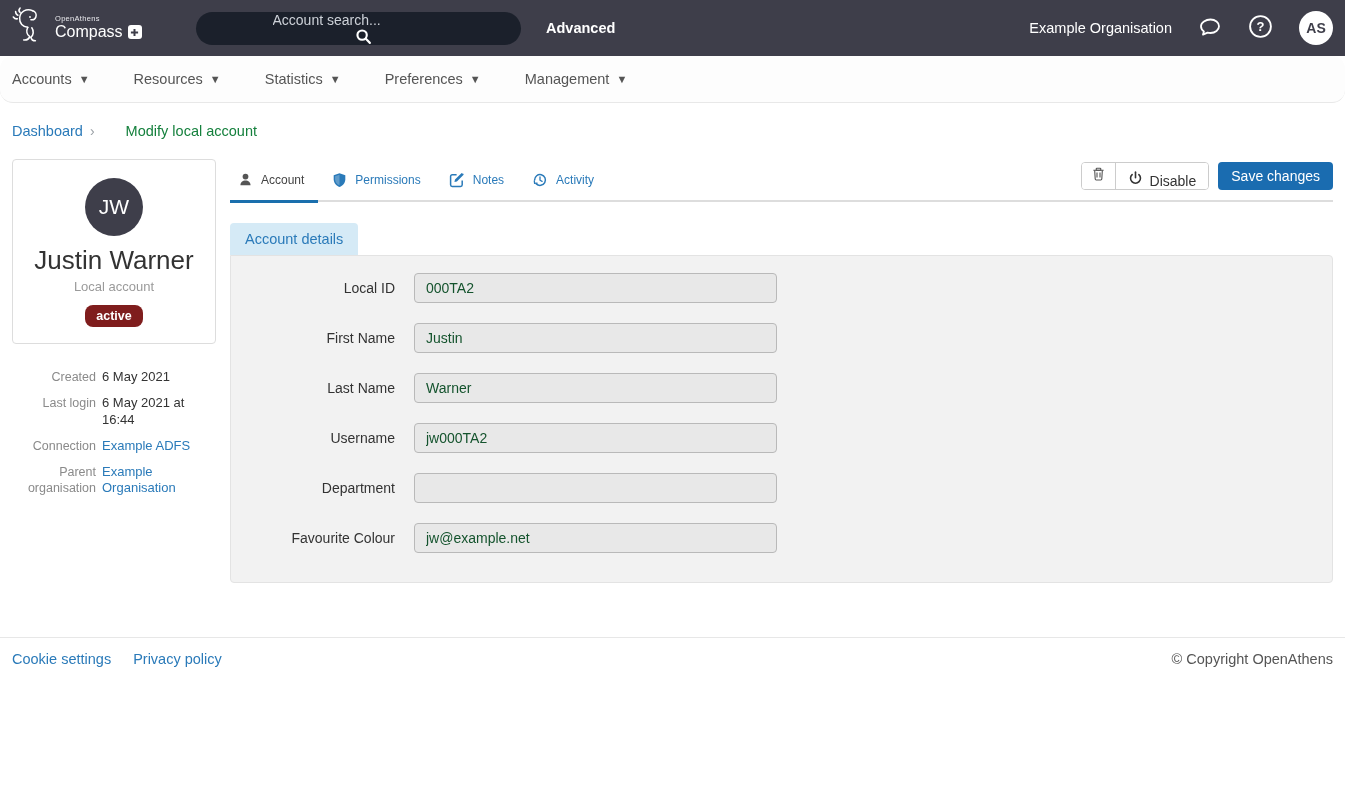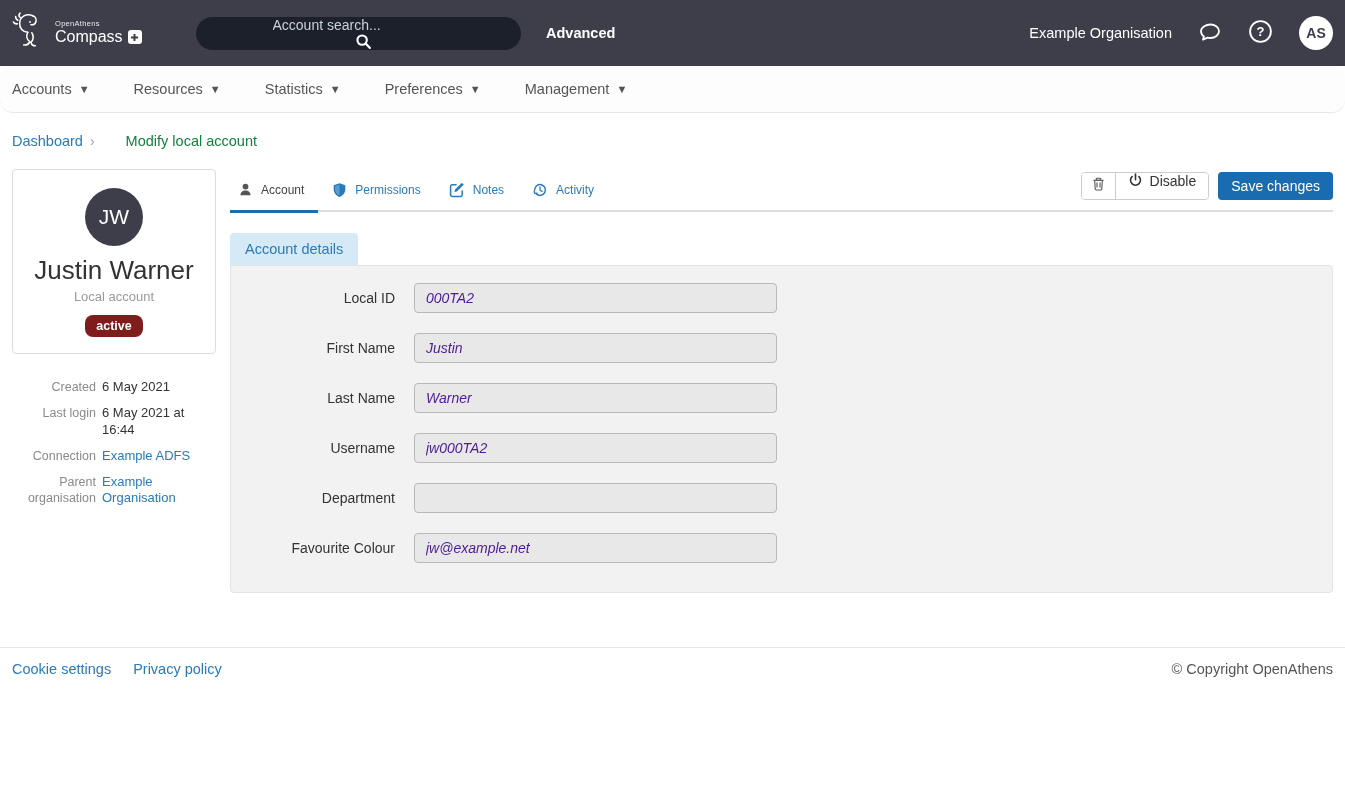--- a/index.html
+++ b/index.html
@@ -1,21 +1,21 @@
 <!DOCTYPE html>
 <html><head>
 <meta charset="utf-8">
 <style>
   * { margin:0; padding:0; box-sizing:border-box; }
   html,body { width:1345px; height:806px; background:#fff; font-family:"Liberation Sans", sans-serif; }
   body { position:relative; overflow:hidden; }
   a { text-decoration:none; }
 
   
-  .topbar { height:66px; background:#3e3e4a; display:flex; align-items:center; padding:0 12px; color:#fff;justify-content:center; }
+  .topbar { height:56px; background:#3e3e4a; display:flex; align-items:center; padding:0 12px; color:#fff;justify-content:center; }
   .brand { display:flex; align-items:center; gap:7px; width:184px; cursor:pointer; }
   .brand-text { display:flex; flex-direction:column; line-height:1.1; }
   .brand-small { font-size:7.5px; color:#e8e8ec; letter-spacing:.3px; }
   .brand-name-row { display:flex; align-items:center; gap:5px; }
   .brand-name { font-size:16px; color:#fff; }
   .plus-box { width:14px; height:14px; background:#fff; border-radius:3px; display:flex; align-items:center; justify-content:center; }
   .plus-box svg { display:block; }
 
   .search-pill { width:325px; height:33px; background:#1b202b; border-radius:17px; display:flex; align-items:center; padding:0 6px 0 15px;flex-direction:column; }
   .search-pill input { flex:1; background:transparent; border:none; outline:none; color:#fff; font-size:14px; font-family:"Liberation Sans", sans-serif; }
@@ -62,30 +62,30 @@
   .tabrow { display:flex; align-items:center; border-bottom:2px solid #ddd; height:43px; position:relative; }
   .tab { position:relative; display:flex; align-items:center; gap:8px; height:43px; padding:0 14px; background:none; border:none; color:#2a7ab9; font-size:12px; cursor:pointer; font-family:"Liberation Sans", sans-serif; }
   .tab:first-child { padding-left:8px; }
   .tab.active { color:#444; }
   .tab.active::after { content:""; position:absolute; left:0; right:0; bottom:-2px; height:3px; background:#1a6fad; }
   .tab svg { display:block; }
 
   .actions { margin-left:auto; display:flex; align-items:center; gap:9px; padding-bottom:8px; }
   .btn-group { display:flex; align-items:stretch; height:28px; border:1px solid #ccc; border-radius:4px; overflow:hidden; background:#fff; }
   .btn-trash { width:34px; display:flex; align-items:center; justify-content:center; background:#fff; border:none; border-right:1px solid #ccc; cursor:pointer; }
-  .btn-disable { display:flex; align-items:flex-start; gap:7px; padding:0 12px; background:#fff; border:none; color:#333; font-size:14px; cursor:pointer; font-family:"Liberation Sans", sans-serif; }
+  .btn-disable { display:flex; align-items:flex-end; gap:7px; padding:0 12px; background:#fff; border:none; color:#333; font-size:14px; cursor:pointer; font-family:"Liberation Sans", sans-serif; }
   .btn-save { height:28px; background:#1a6cb0; color:#fff; border:none; border-radius:4px; padding:0 13px; font-size:14px; cursor:pointer; font-family:"Liberation Sans", sans-serif; }
 
   
   .subtab { display:inline-flex; margin-top:21px; background:#d5eaf6; color:#2a7ab9; font-size:14.5px; padding:8px 15px; border-radius:4px 4px 0 0; cursor:pointer; border:none; font-family:"Liberation Sans", sans-serif; }
   .panel { background:#f2f2f2; border:1px solid #e3e3e3; border-radius:0 4px 4px 4px; padding:17px 0 15px; }
   .form-row { display:flex; align-items:center; margin-bottom:20px; }
   .form-row:last-child { margin-bottom:14px; }
   .form-label { width:183px; flex:none; text-align:right; color:#333; font-size:14px; padding-right:19px; }
-  .form-input { width:363px; height:30px; background:#e8e8e8; border:1px solid #b9b9b9; border-radius:4px; color:#4c1d95; font-size:14px; padding:4px 11px; font-family:"Liberation Sans", sans-serif; outline:none;font-style:italic; }
+  .form-input { width:363px; height:30px; background:#e8e8e8; border:1px solid #b9b9b9; border-radius:4px; color:#14532d; font-size:14px; padding:4px 11px; font-family:"Liberation Sans", sans-serif; outline:none; }
 
   
   .footerbar { margin-top:54px; border-top:1px solid #e7e7e7; display:flex; align-items:center; padding:13px 12px; font-size:14.5px; }
   .footerbar a { color:#2a7ab9; margin-right:22px; }
   .copyright { margin-left:auto; color:#555; }
 </style>
 </head>
 <body>
 
 <header class="topbar">

